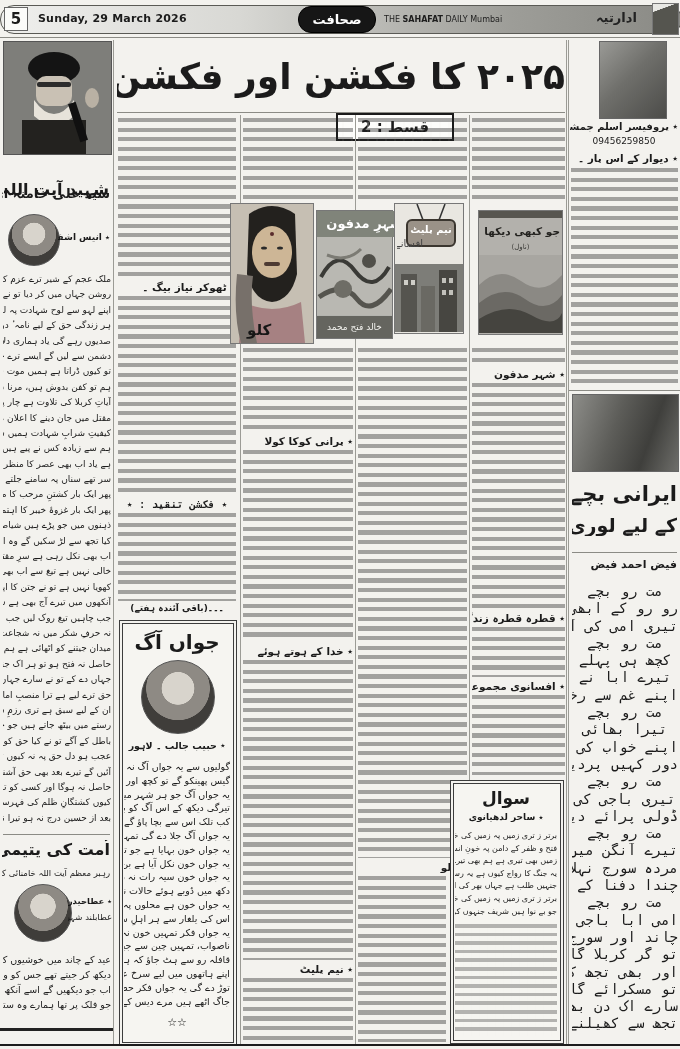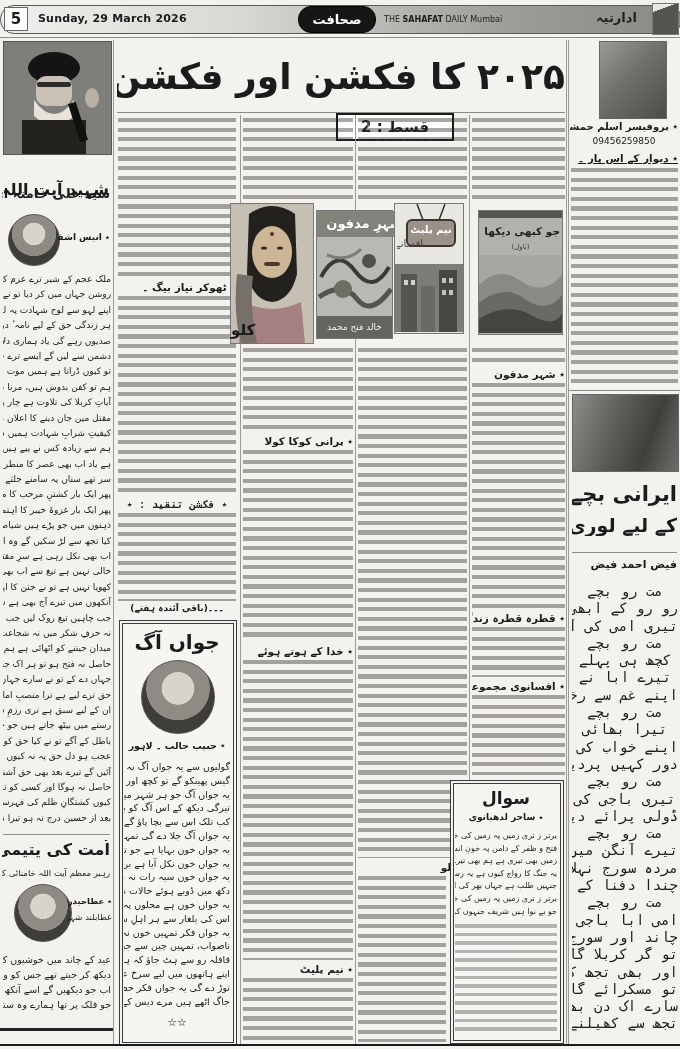--- a/index.html
+++ b/index.html
@@ -214,21 +214,21 @@
       <rect width="82" height="139" fill="#c6bfb3"></rect>
       <path d="M18 10 Q41 -6 64 10 L66 70 Q60 96 41 98 Q22 96 16 70 Z" fill="#23211e"></path>
       <ellipse cx="41" cy="48" rx="20" ry="26" fill="#cdb696"></ellipse>
       <circle cx="41" cy="30" r="2" fill="#5a2c2c"></circle>
       <ellipse cx="33" cy="44" rx="3" ry="1.6" fill="#2a2a2a"></ellipse>
       <ellipse cx="49" cy="44" rx="3" ry="1.6" fill="#2a2a2a"></ellipse>
       <rect x="33" y="58" width="16" height="4" rx="2" fill="#4d3a32"></rect>
       <path d="M12 98 Q41 112 70 98 L74 139 L8 139 Z" fill="#8d4f5a" opacity=".55"></path>
       <path d="M6 70 Q2 110 10 139 L26 139 Q18 100 22 72 Z" fill="#77706a"></path>
     </svg>
-    <div class="abs u b" style="left:0;bottom:4px;font-size:15px;color:#161616;margin-top:46px;">کلو</div>
+    <div class="abs u b" style="left:16px;bottom:4px;font-size:15px;color:#161616;margin-top:46px;">کلو</div>
   </div>
 
   <div class="abs" style="left:316px;top:210px;width:75px;height:127px;background:#b4b4af;border:1px solid #777;">
     <div class="abs u b ctr clip" style="left:0;top:0;width:95px;height:26px;line-height:26px;background:#80847a;color:#fff;font-size:13px;">شہرِ مدفون</div>
     <svg class="abs" style="left:0;top:26px;" width="75" height="78">
       <rect width="75" height="78" fill="#b9b8b2"></rect>
       <path d="M4 40 Q20 10 38 34 T72 30" stroke="#3a3a36" stroke-width="4" fill="none"></path>
       <path d="M2 60 Q26 44 40 62 T74 52" stroke="#55544e" stroke-width="5" fill="none"></path>
       <circle cx="26" cy="52" r="9" fill="#6e6d66"></circle>
       <circle cx="52" cy="24" r="7" fill="#504f49"></circle>
@@ -267,21 +267,21 @@
       <rect width="83" height="78" fill="#a8a6a1"></rect>
       <path d="M0 30 Q20 10 42 26 T83 20 L83 78 L0 78 Z" fill="#8b8984"></path>
       <path d="M0 48 Q24 28 46 44 T83 40 L83 78 L0 78 Z" fill="#6b6964"></path>
       <path d="M0 64 Q28 46 52 60 T83 58 L83 78 L0 78 Z" fill="#45443f"></path>
     </svg>
   </div>
 
   <div class="abs photo" style="left:599px;top:41px;width:66px;height:76px;border:1px solid #666;"></div>
   <div class="abs u b ctr clip" style="left:570px;top:121px;width:108px;font-size:10px;">٭ پروفیسر اسلم جمشید پوری</div>
   <div class="abs ctr" style="left:570px;top:136px;width:108px;font-size:9px;">09456259850</div>
-  <div class="abs colhead" style="left:571px;top:152px;width:107px;text-decoration:underline;">٭ دیوار کے اس پار ۔</div>
+  <div class="abs colhead" style="left:571px;top:152px;width:107px;">٭ دیوار کے اس پار ۔</div>
   <div class="abs fill" style="left:571px;top:168px;width:107px;height:218px;"></div>
 
   <div class="abs hr" style="left:569px;top:390px;width:111px;"></div>
   <div class="abs photo" style="left:572px;top:394px;width:105px;height:76px;border:1px solid #666;
        background:linear-gradient(110deg,#8d8d89 0%,#5d5d59 40%,#3f3f3c 70%,#6e6e6a 100%);"></div>
   <div class="abs u b rgt clip" style="left:572px;top:482px;width:105px;font-size:21px;">ایرانی بچے</div>
   <div class="abs u b rgt clip" style="left:572px;top:514px;width:105px;font-size:19px;">کے لیے لوری</div>
   <div class="abs hr" style="left:572px;top:552px;width:105px;"></div>
   <div class="abs u b rgt clip" style="left:572px;top:558px;width:105px;font-size:11px;">فیض احمد فیض</div>
   <div class="abs" style="left:572px;top:584px;width:106px;height:452px;overflow:hidden;">

